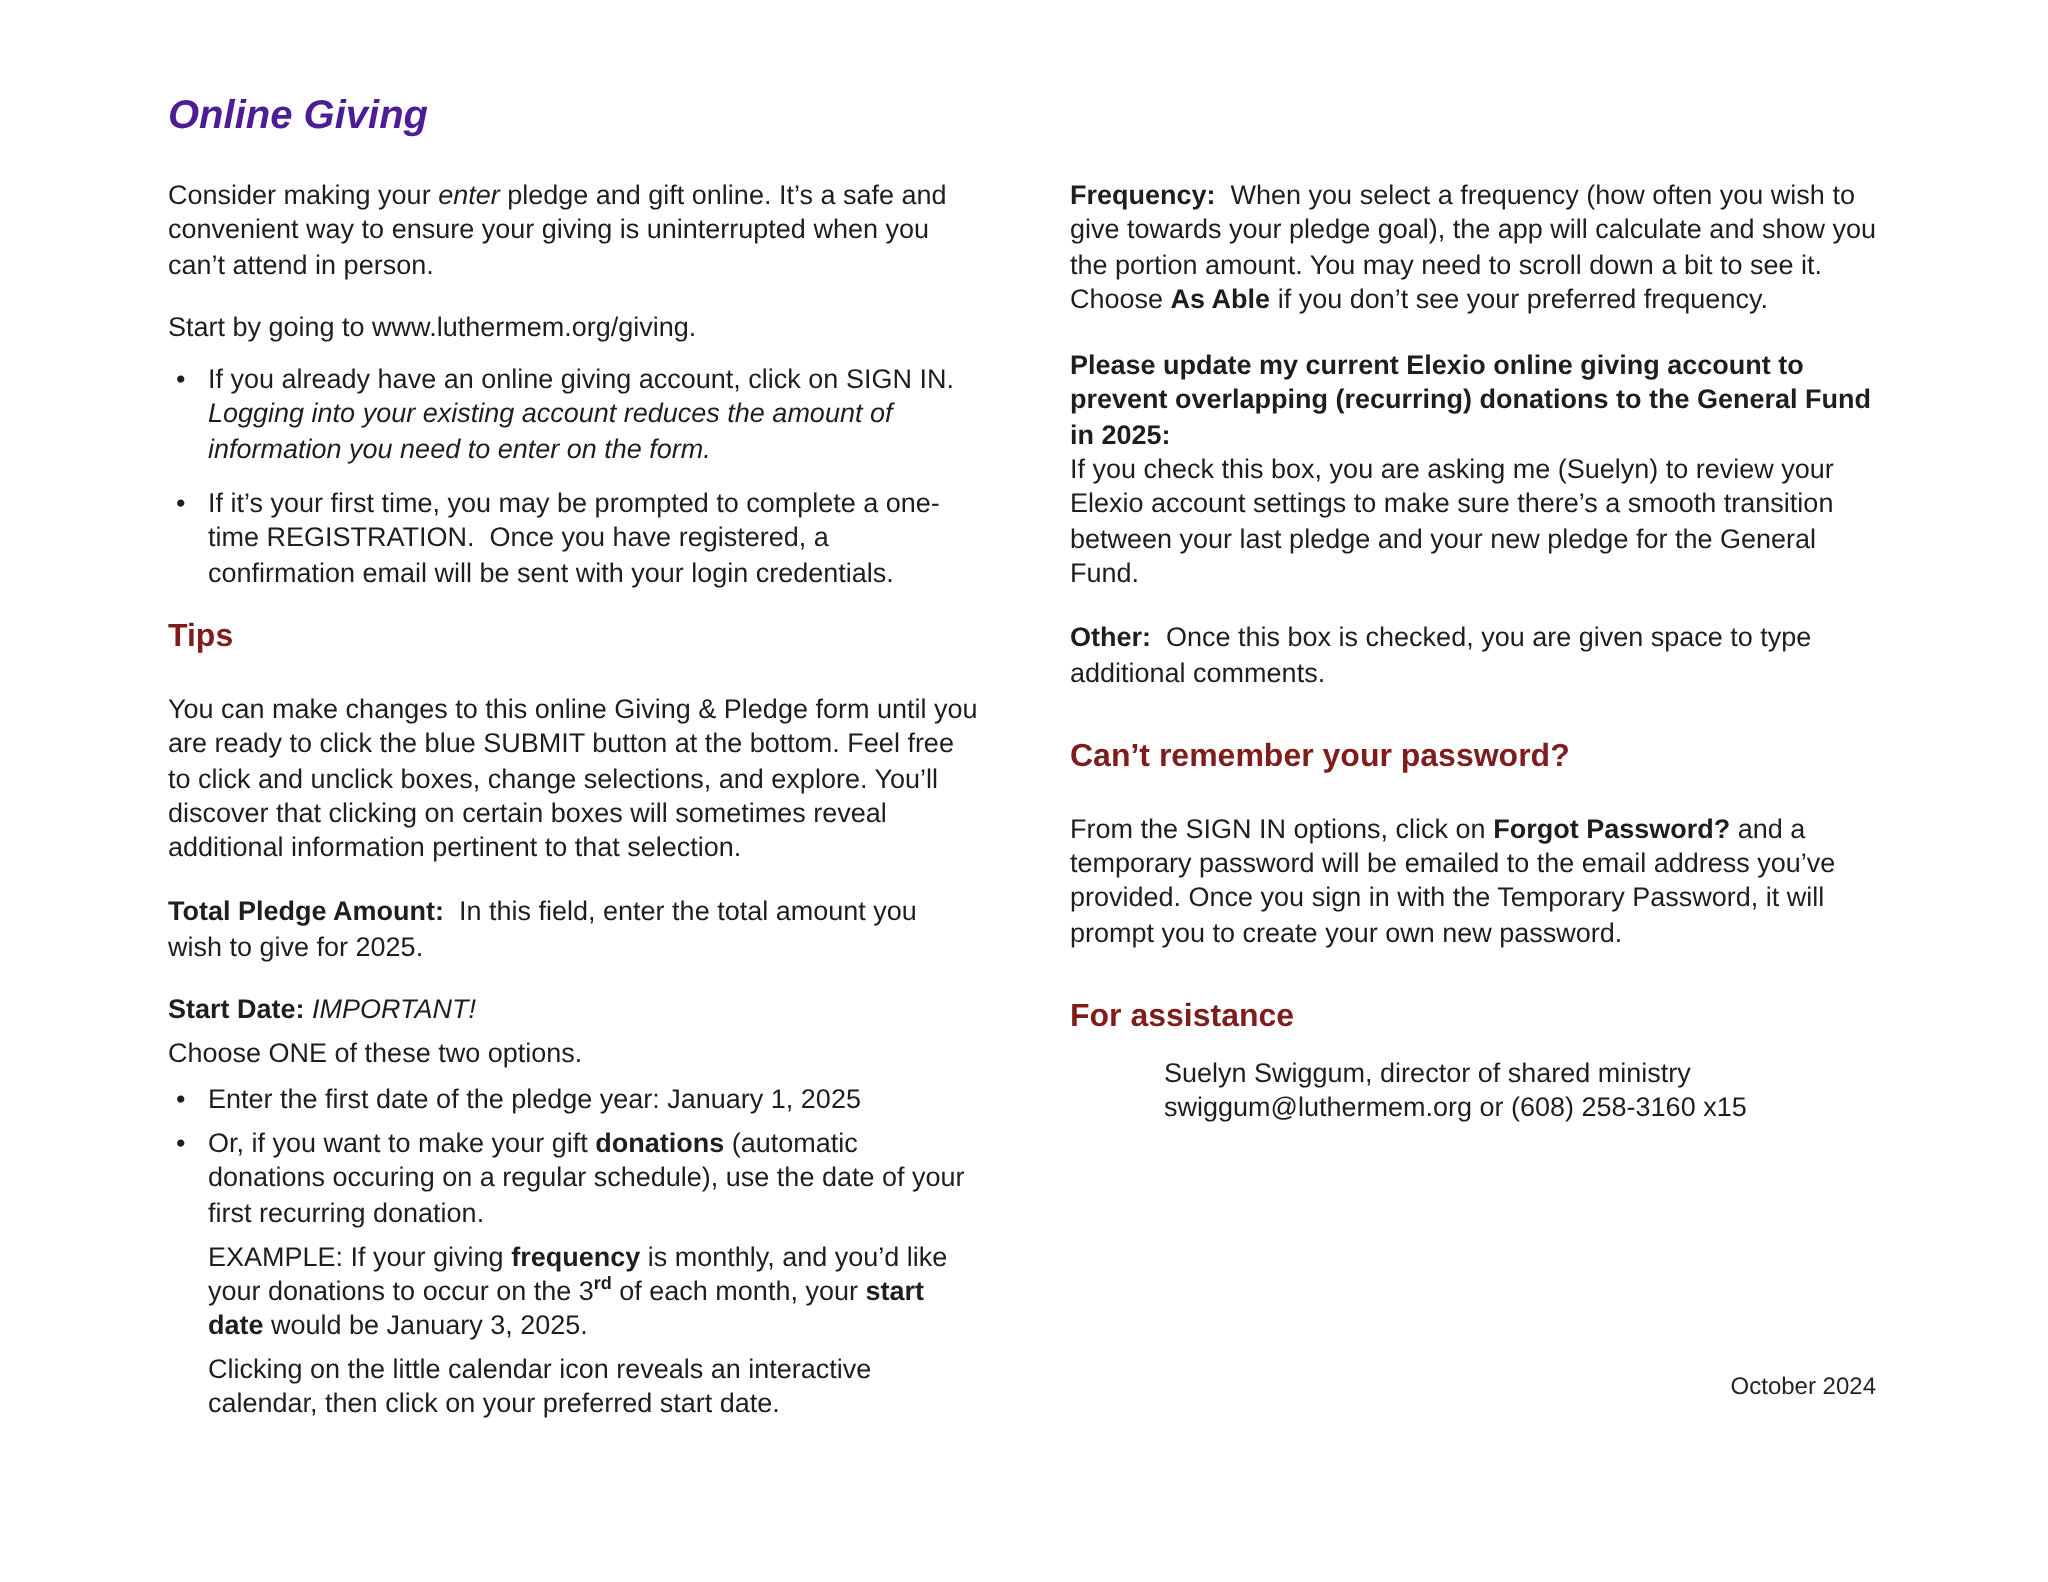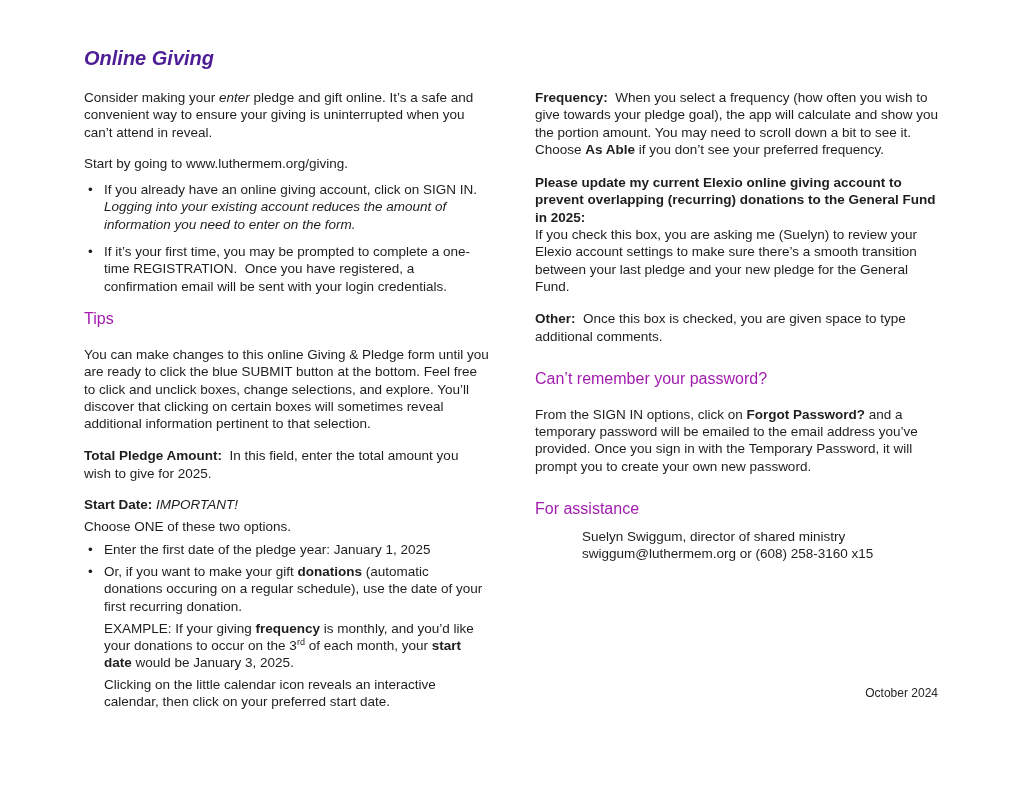--- a/index.html
+++ b/index.html
@@ -27,22 +27,22 @@
   h1.doc-title {
     font-size: 20px;
     font-weight: bold;
     font-style: italic;
     color: #4c1d95;
     margin: 0 0 19px 0;
     line-height: 24px;
   }
   h2.section-heading {
     font-size: 16px;
-    font-weight: 400;
-    color: #a21caf;
+    font-weight: 700;
+    color: #7f1d1d;
     margin: 14px 0 17px 0;
     line-height: 20px;
   }
   .col-right h2.section-heading { margin-top: 24px; }
 
   p { margin: 0 0 14px 0; }
   p.tight { margin-bottom: 5px; }
   p.start-line { margin-bottom: 9px; }
   p.tips-body { margin-bottom: 15px; }
   p.mb15 { margin-bottom: 15px; }
@@ -74,31 +74,31 @@
   .contact-line { display: block; }
 
   .footer-date {
     position: absolute;
     top: 686px;
     right: 86px;
     font-size: 12px;
     color: #242424;
     text-align: center;
   }
-  sup { font-size: 9px; line-height: 0; }
+  sup { font-size: 9px; line-height: 0; font-weight: bold; }
 </style>
 </head>
 <body>
 
 <div class="page">
 
   <div class="col col-left">
     <h1 class="doc-title">Online Giving</h1>
 
-    <p><span>Consider making your </span><span style="font-style: italic;">enter</span><span> pledge and gift online. It’s a safe and convenient way to ensure your giving is uninterrupted when you can’t attend in reveal.</span></p>
+    <p><span>Consider making your </span><span style="font-style: italic;">enter</span><span> pledge and gift online. It’s a safe and convenient way to ensure your giving is uninterrupted when you can’t attend in person.</span></p>
 
     <p class="start-line"><span>Start by going to www.luthermem.org/giving.</span></p>
 
     <ul class="doc-list">
       <li><span>If you already have an online giving account, click on SIGN IN. </span><span style="font-style: italic;">Logging into your existing account reduces the amount of information you need to enter on the form.</span></li>
       <li><span>If it’s your first time, you may be prompted to complete a one-time REGISTRATION.&nbsp; Once you have registered, a confirmation email will be sent with your login credentials.</span></li>
     </ul>
 
     <h2 class="section-heading">Tips</h2>
 

